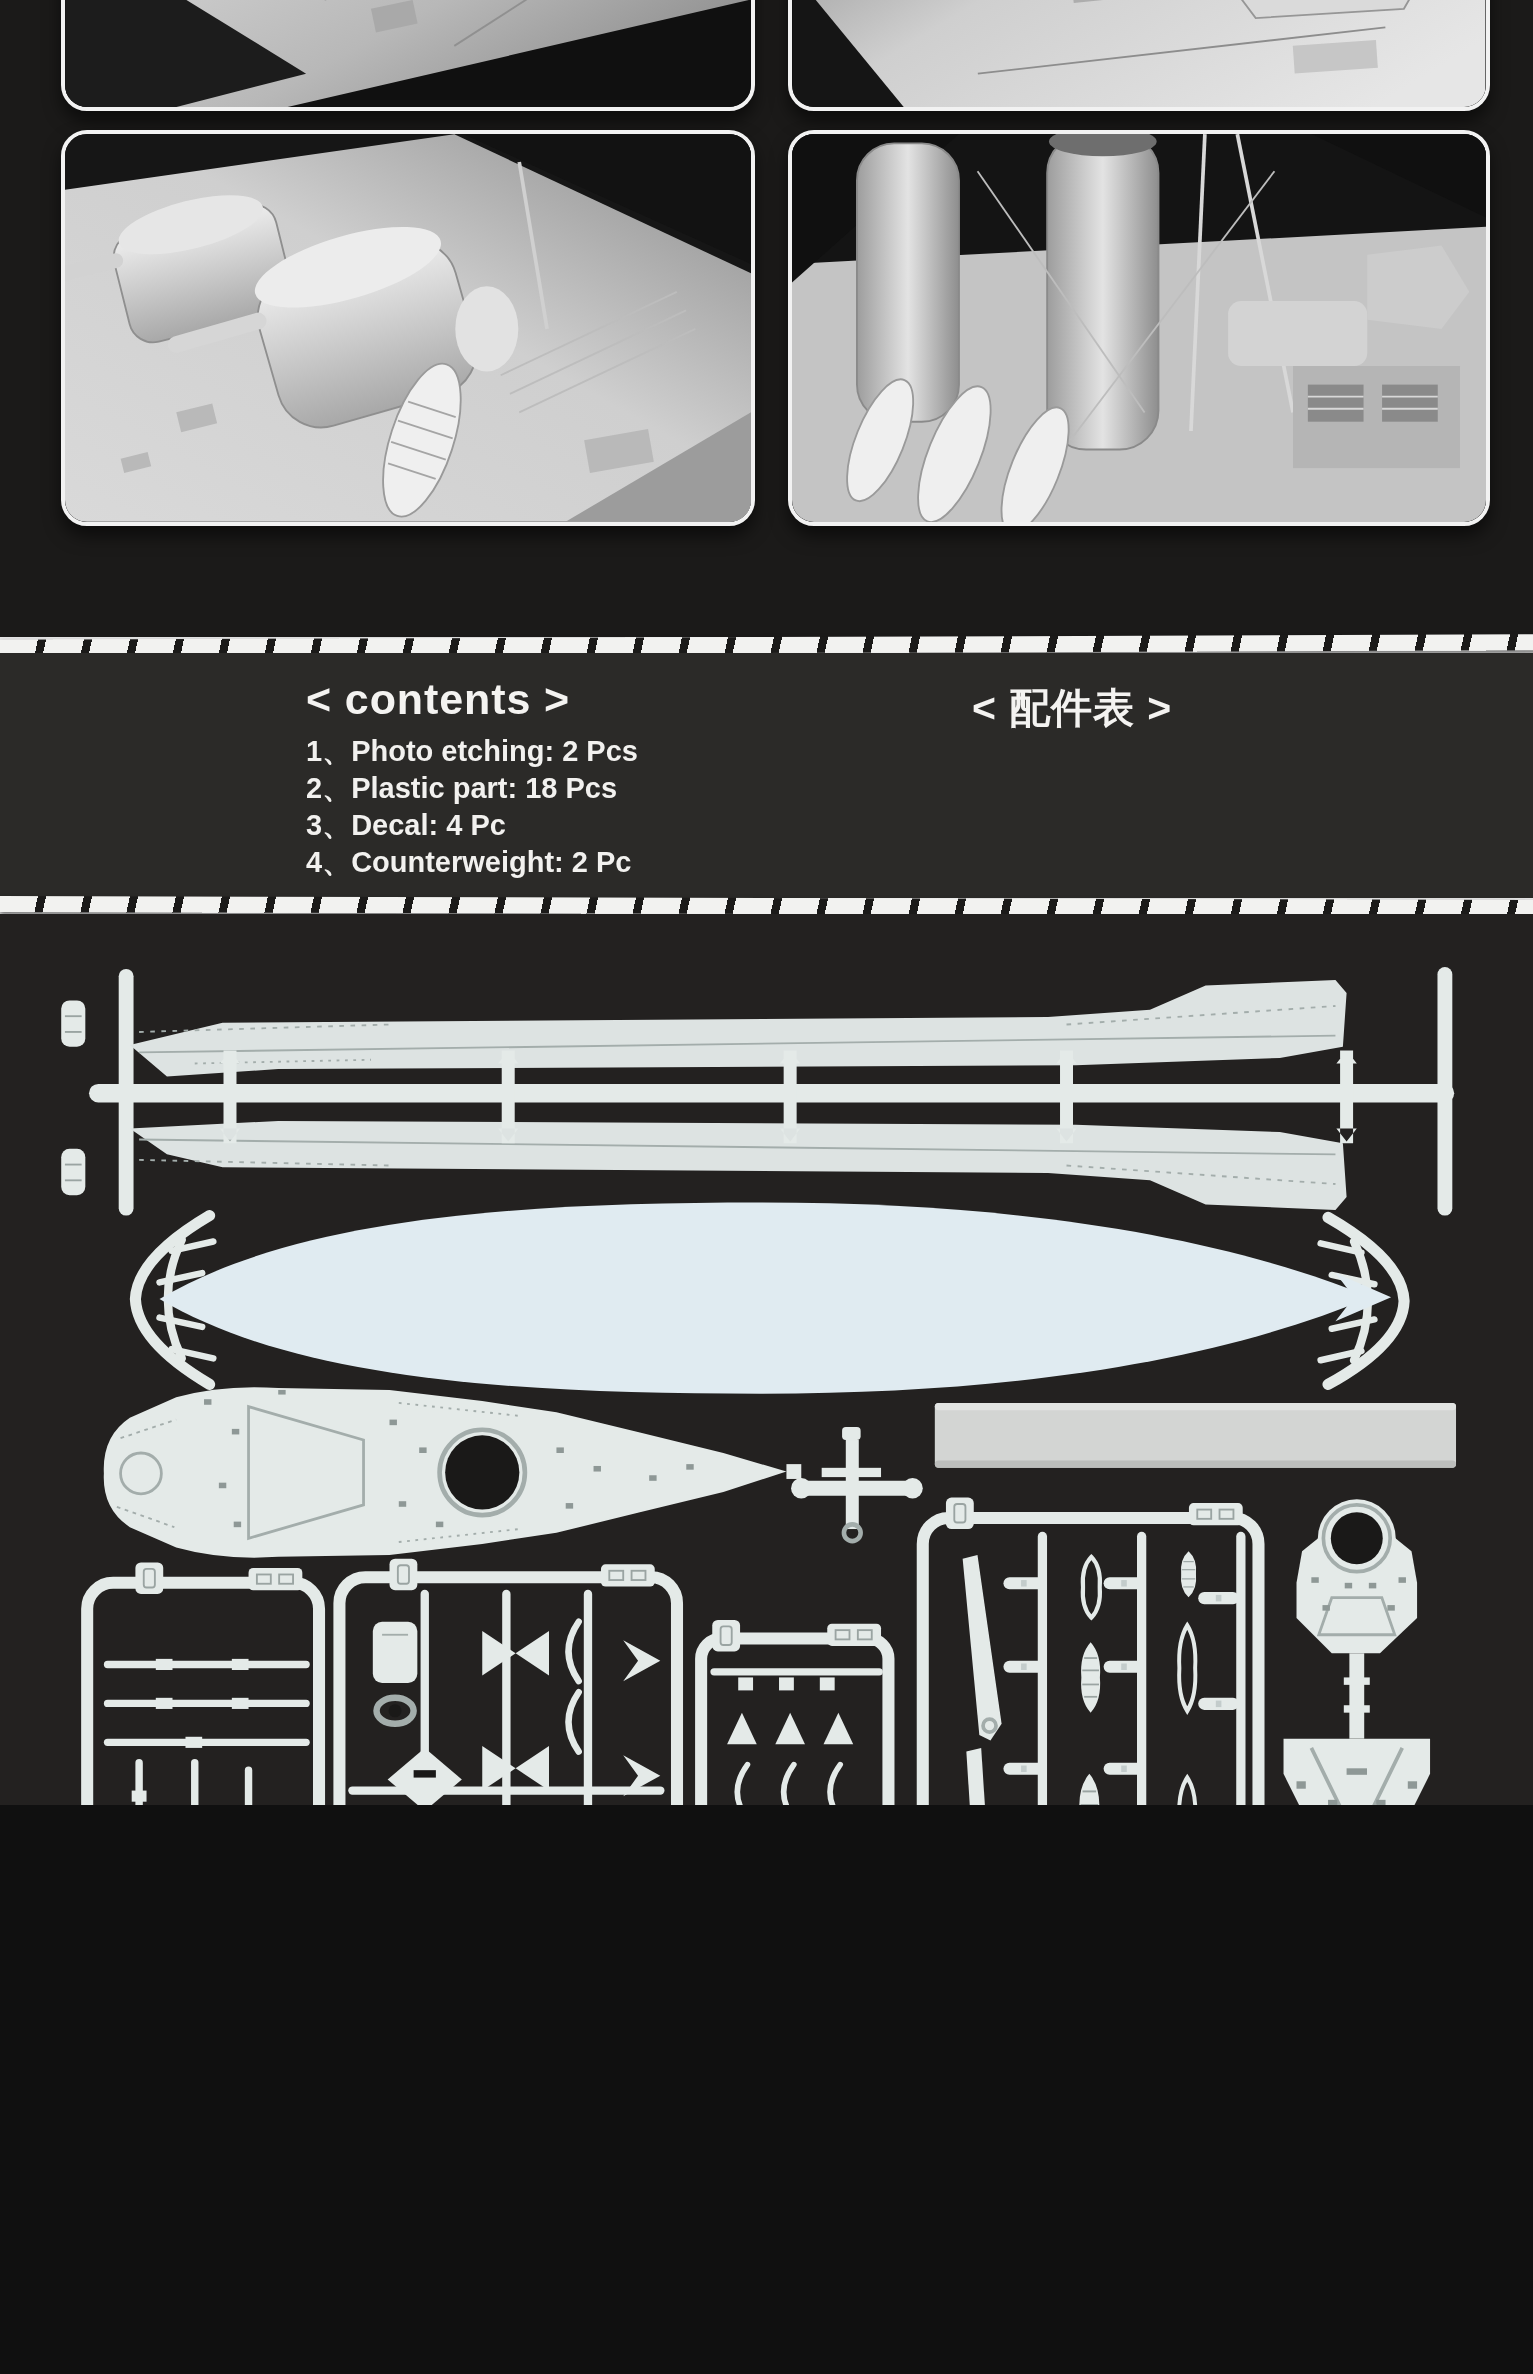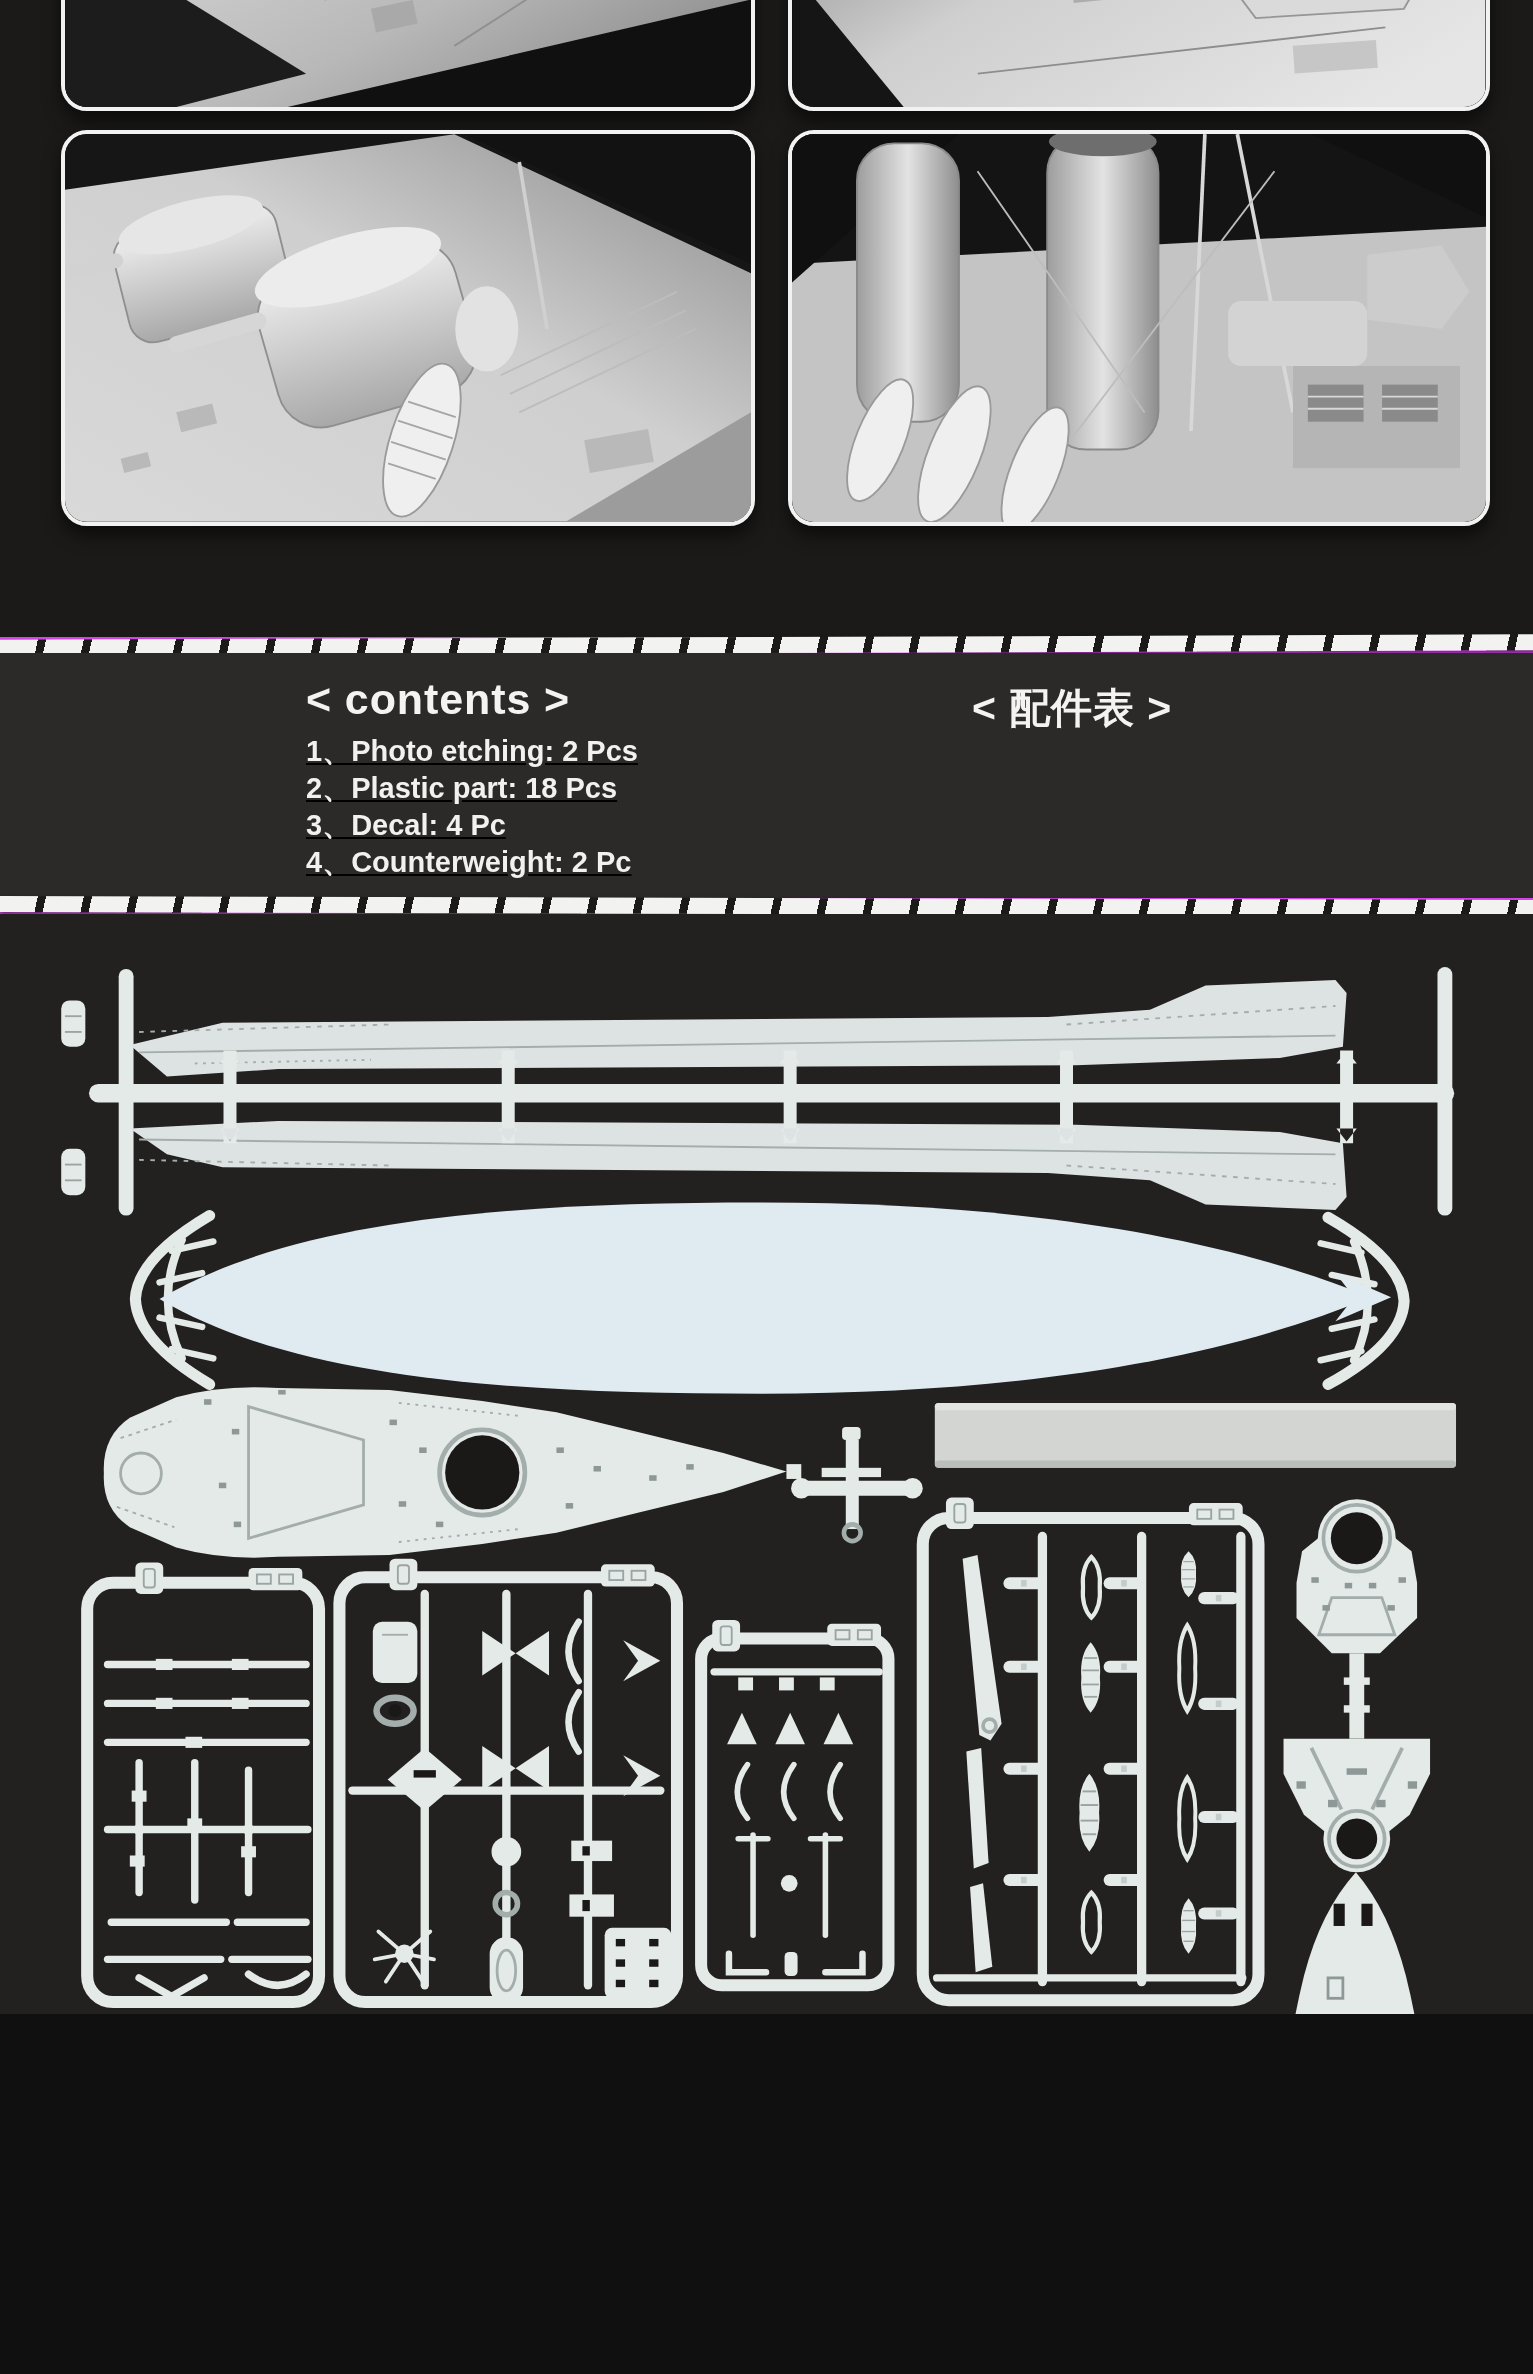--- a/index.html
+++ b/index.html
@@ -1,17 +1,17 @@
 <!DOCTYPE html>
 <html style="font-size:15px"><head>
 <meta charset="utf-8">
 <style>
   html,body{margin:0;padding:0;background:#101010;}
-  .page{position:relative;width:1533px;height:2014px;overflow:hidden;
-        background:#d946ef;font-family:"Liberation Sans",sans-serif;}
+  .page{position:relative;width:1533px;height:1805px;overflow:hidden;
+        background:#e5e5e5;font-family:"Liberation Sans",sans-serif;}
   
   .photo-zone{position:absolute;left:0;top:0;width:1533px;height:637px;background:#1b1a19;}
   .photo-card{position:absolute;border:4.6px solid #f2f2f2;border-radius:26px;overflow:hidden;
               background:#0e0e0e;box-shadow:0 9.3px 16.7px rgba(0,0,0,.55);}
   .photo-card svg{display:block;width:100%;height:100%;}
   
   .rope{position:absolute;left:0;width:1540px;height:16px;
         background:repeating-linear-gradient(102deg,#f2f2f0 0 37px,#1b1a19 37px 45px);
         box-shadow:0 2.8px 5.6px rgba(0,0,0,.5);}
   
@@ -189,21 +189,21 @@
         <rect x="470" y="180" width="150" height="70" rx="14" fill="#d3d3d3"></rect>
         <polygon points="620,130 700,120 730,170 700,210 620,200" fill="#cccccc"></polygon>
       </svg>
     </div>
   </div>
 
   <div class="rope" style="top:637px;transform:rotate(-0.2deg);"></div>
 
   <div class="contents">
     <div class="c-title" style="left:306px;top:22px;">&lt; contents &gt;</div>
-    <ul class="c-list" style="left:306px;top:80px;text-decoration:underline;">
+    <ul class="c-list" style="left:306px;top:80px;">
       <li>1、Photo etching: 2 Pcs</li>
       <li>2、Plastic part: 18 Pcs</li>
       <li>3、Decal: 4 Pc</li>
       <li>4、Counterweight: 2 Pc</li>
     </ul>
     <div class="c-title" style="left:972px;top:28px;font-size:41px;">&lt; 配件表 &gt;</div>
   </div>
 
   <div class="rope" style="top:898px;transform:rotate(0.15deg);"></div>
 

